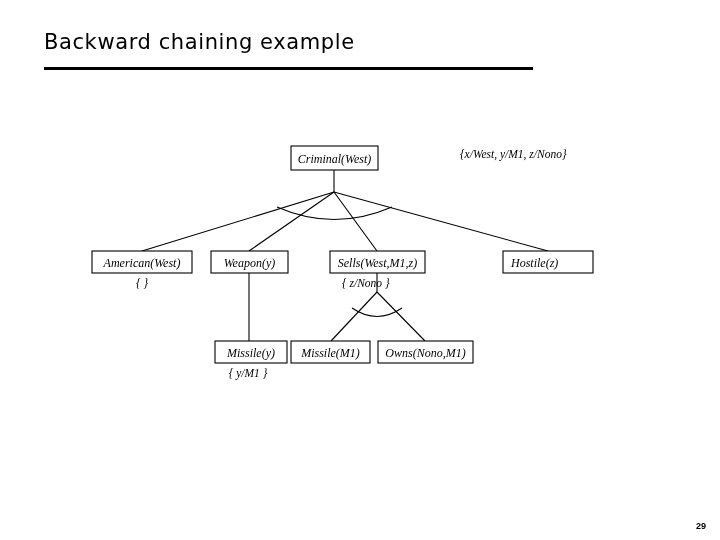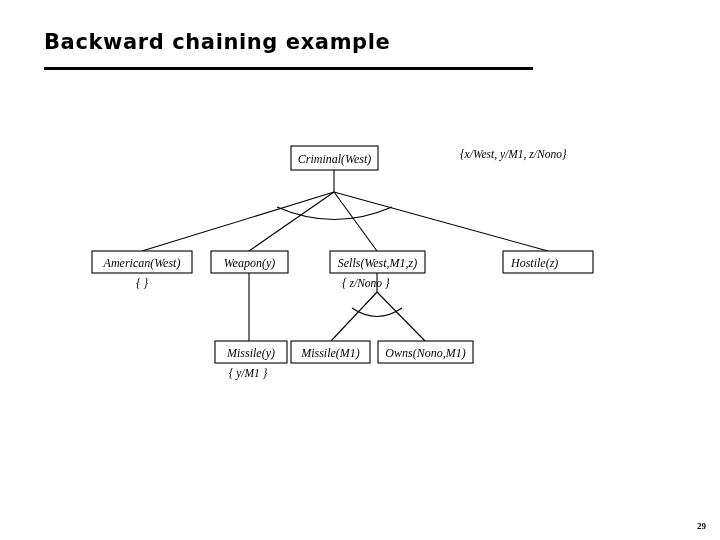--- a/index.html
+++ b/index.html
@@ -23,21 +23,21 @@
     height: 540px;
     background: #ffffff;
   }
   #slide-title {
     position: absolute;
     left: 44px;
     top: 30px;
     width: 520px;
     font-family: "DejaVu Sans", sans-serif;
     font-size: 21px;
-    font-weight: bold;
+    font-weight: normal;
     letter-spacing: 0.6px;
     color: #000000;
     white-space: nowrap;
   }
   #title-rule {
     position: absolute;
     left: 44px;
     top: 67px;
     width: 489px;
     height: 3px;
@@ -47,21 +47,21 @@
     position: absolute;
     left: 0;
     top: 0;
     width: 720px;
     height: 540px;
   }
   #page-number {
     position: absolute;
     right: 14px;
     bottom: 9px;
-    font-family: Liberation Serif, serif;
+    font-family: Liberation Sans, sans-serif;
     font-size: 9px;
     font-weight: bold;
     color: #000000;
   }
   svg text.node-label {
     font-family: "Liberation Serif", serif;
     font-style: italic;
     font-size: 12px;
     fill: #000000;
   }

